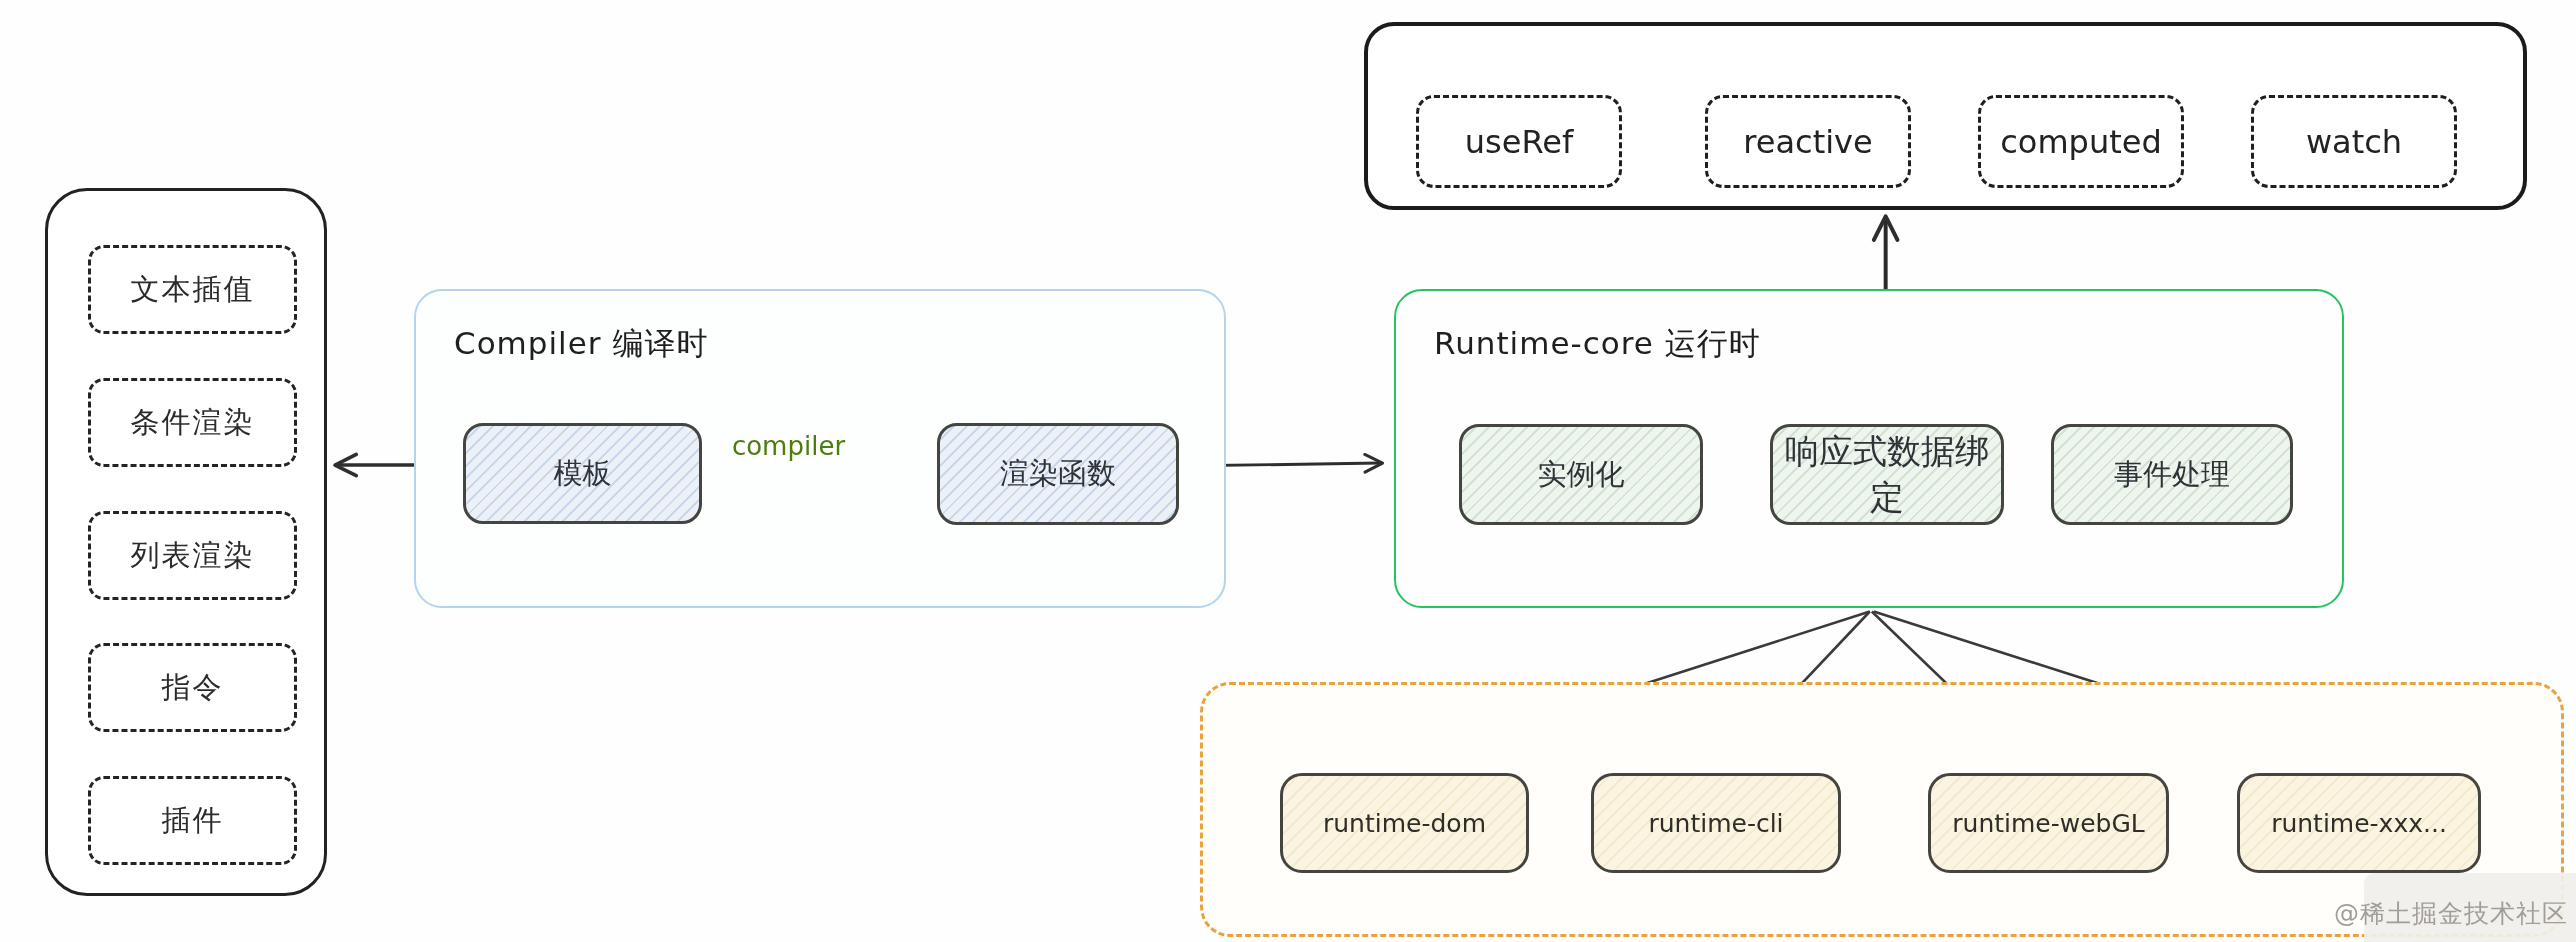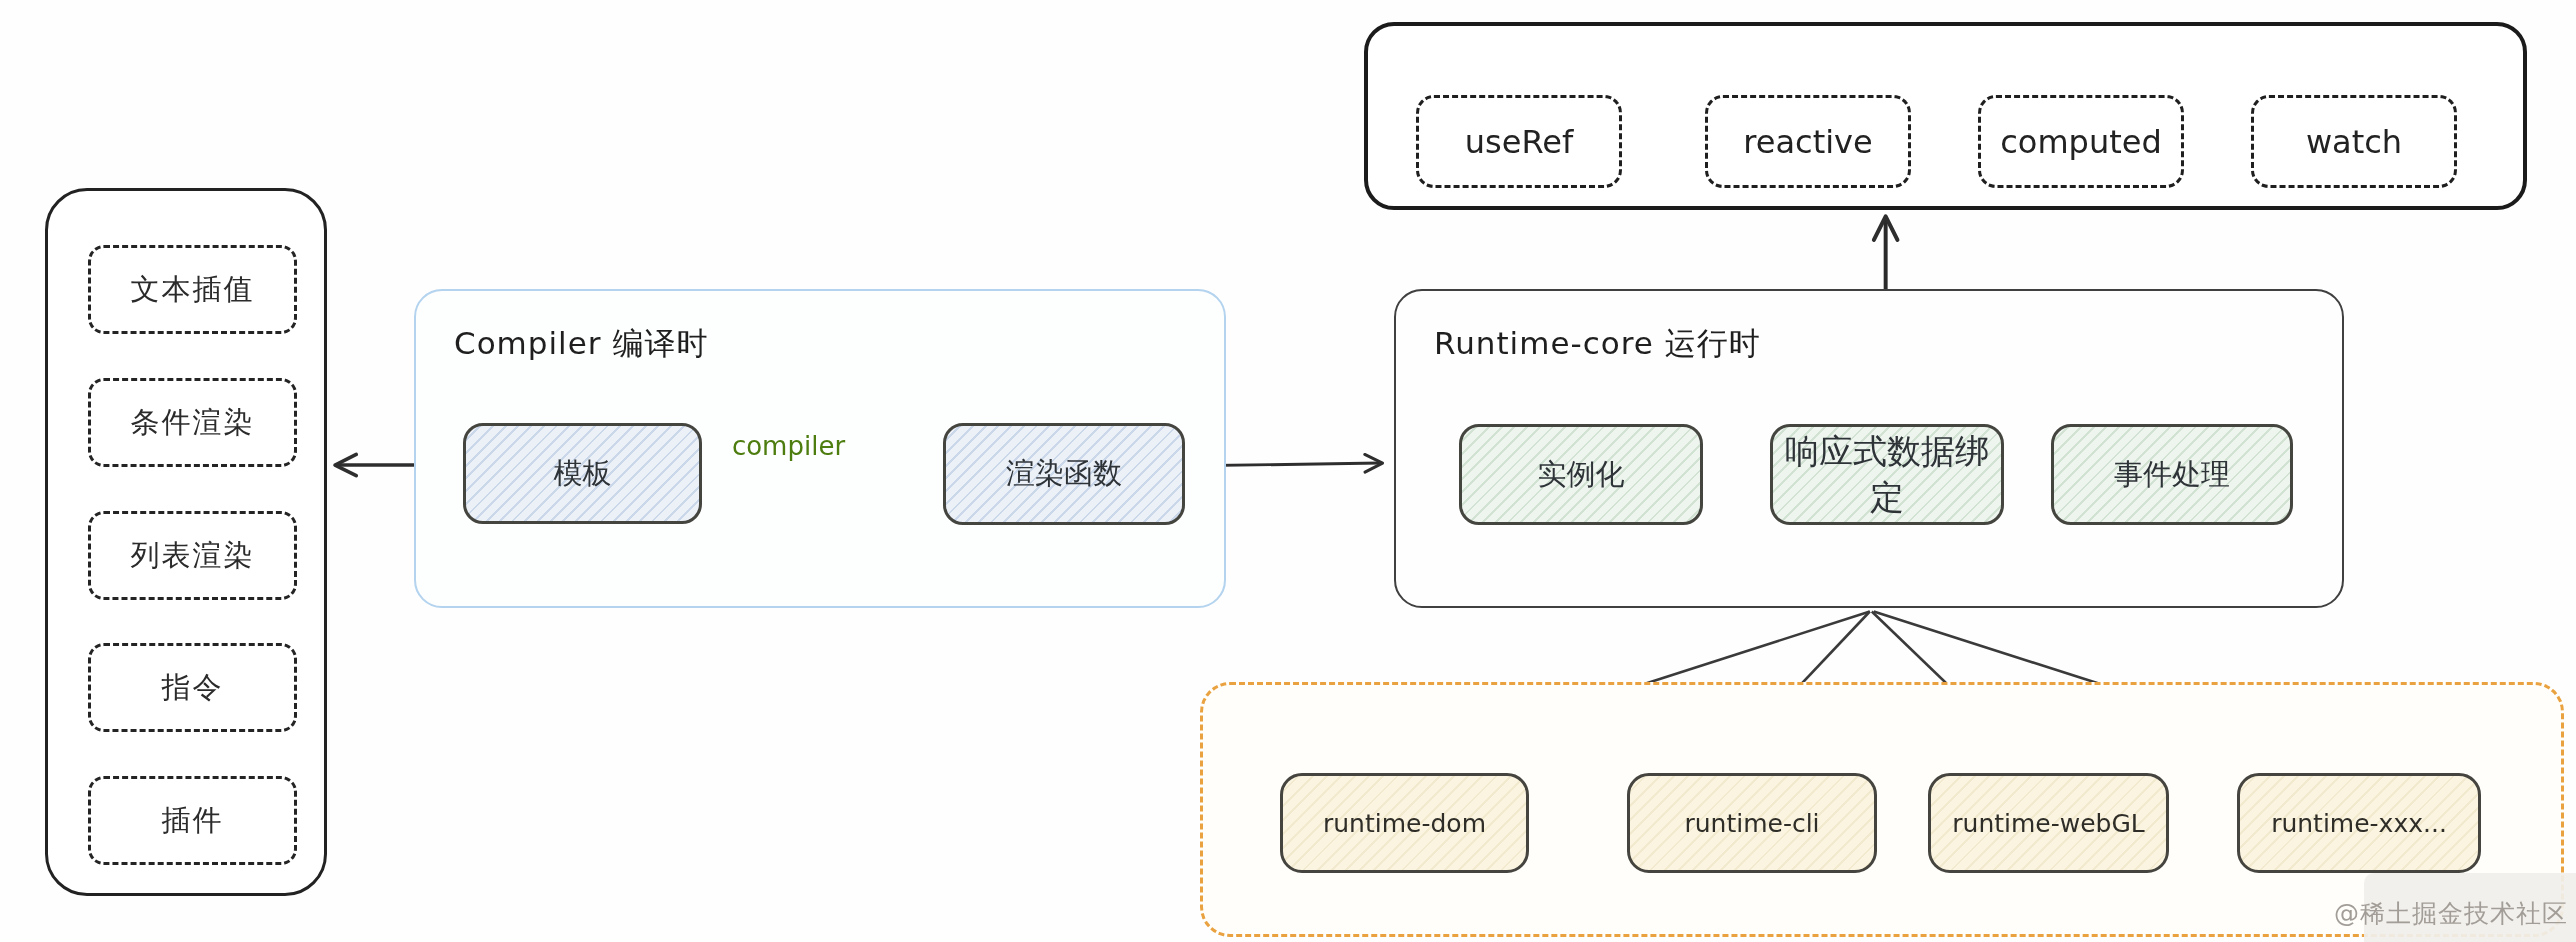--- a/index.html
+++ b/index.html
@@ -21,36 +21,36 @@
   .api-box{position:absolute;top:69px;width:200px;height:87px;border:3.5px dashed #1f1f1f;border-radius:18px;font-size:32px;color:#222;}
   .ab0{left:48px;} .ab1{left:337px;} .ab2{left:610px;} .ab3{left:883px;}
 
   
   .compiler-section{left:414px;top:289px;width:812px;height:319px;border:2px solid #b3d3ee;border-radius:28px;background:#fdfefe;padding-left:12px;}
   .section-title{position:absolute;left:38px;top:32px;font-size:31px;color:#1f1f1f;letter-spacing:1px;white-space:nowrap;}
   .node{border:3px solid #454540;border-radius:20px;font-size:29px;color:#2e3338;}
   .blue-node{background:
       repeating-linear-gradient(135deg, rgba(125,155,200,0.30) 0 2px, transparent 2px 9px),#ecf1f8;}
   .node-template{position:absolute;left:47px;top:132px;width:233px;height:95px;}
-  .node-renderfn{position:absolute;left:521px;top:132px;width:236px;height:96px;margin-left:6px;}
+  .node-renderfn{position:absolute;left:521px;top:132px;width:236px;height:96px;}
   .compiler-arrow-label{left:719px;top:428px;width:139px;height:36px;font-size:26px;color:#4d7c0f;}
 
   
-  .runtime-section{left:1394px;top:289px;width:950px;height:319px;border:2px solid #404040;border-radius:28px;background:#fdfefd;}
+  .runtime-section{left:1394px;top:289px;width:950px;height:319px;border:2px solid #22c55e;border-radius:28px;background:#fdfefd;}
   .green-node{background:
       repeating-linear-gradient(135deg, rgba(135,180,140,0.28) 0 2px, transparent 2px 9px),#eef4ee;}
   .node-instantiate{position:absolute;left:63px;top:133px;width:238px;height:95px;}
   .node-reactivity{position:absolute;left:374px;top:133px;width:228px;height:95px;font-size:34px;}
   .node-events{position:absolute;left:655px;top:133px;width:236px;height:95px;}
 
   
   .targets-panel{left:1200px;top:682px;width:1364px;height:255px;border:3.5px dashed #e9a23f;border-radius:30px;background:#fffefb;}
   .target-node{position:absolute;top:88px;height:94px;border:3px solid #45443e;border-radius:22px;font-size:25px;color:#2f2d28;
       background:repeating-linear-gradient(135deg, rgba(205,185,125,0.18) 0 2px, transparent 2px 10px),#faf4e0;}
-  .tn0{left:77px;width:243px;} .tn1{left:424px;width:244px;text-align:center;} .tn2{left:725px;width:235px;} .tn3{left:1034px;width:238px;}
+  .tn0{left:77px;width:243px;} .tn1{left:388px;width:244px;text-align:center;} .tn2{left:725px;width:235px;} .tn3{left:1034px;width:238px;}
 
   
   .watermark{left:2364px;top:873px;width:212px;height:69px;background:rgba(240,239,236,0.92);border-radius:10px 0 0 0;
       display:flex;align-items:flex-end;justify-content:flex-end;padding:0 8px 12px 0;}
   .watermark span{font-size:25px;color:#a39d97;letter-spacing:1px;white-space:nowrap;}
 </style>
 </head>
 <body>
 
 <div id="canvas">

